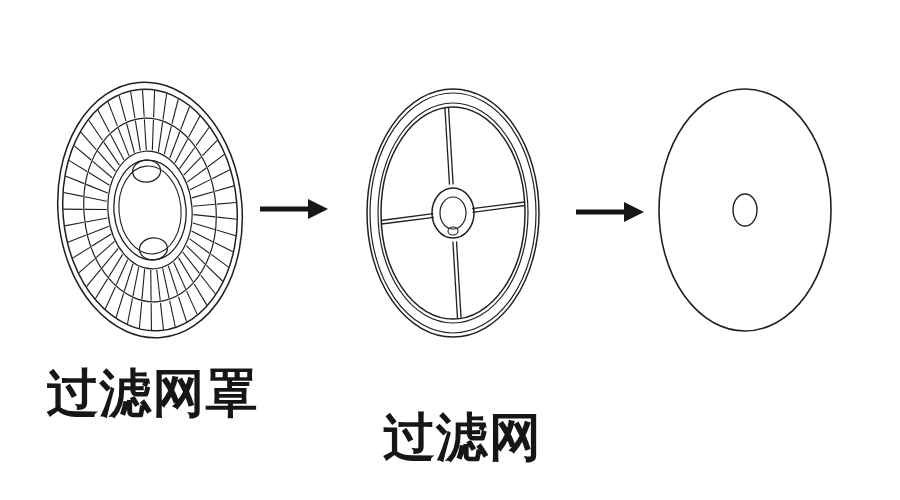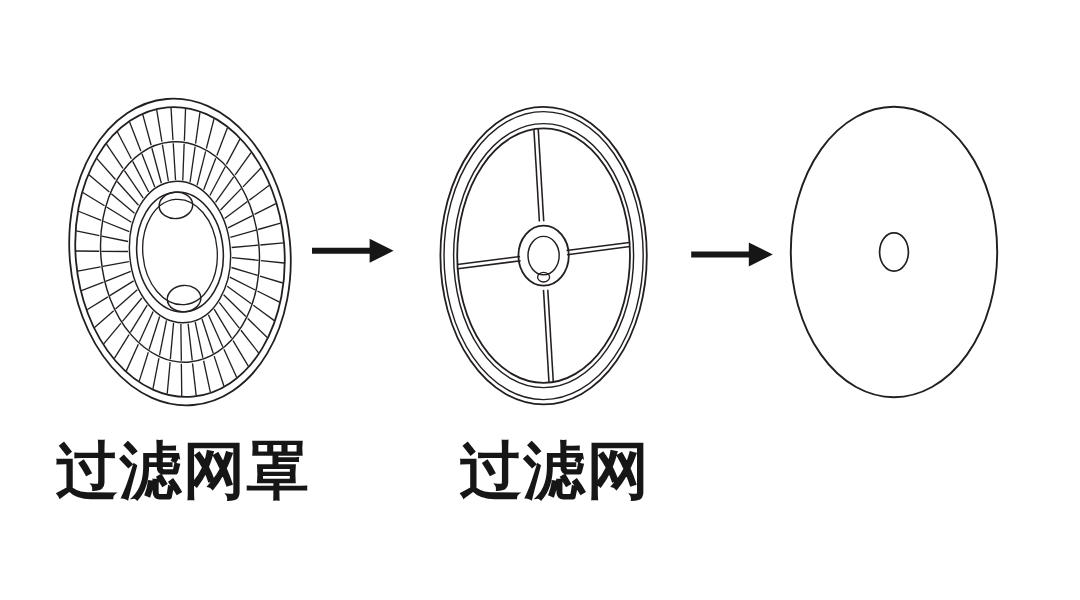--- a/index.html
+++ b/index.html
@@ -169,15 +169,15 @@
   <div class="figure" style="left:655px;top:85px;width:180px;height:250px;">
     <svg width="180" height="250" viewBox="0 0 180 250">
       <g stroke="#231f20" fill="none" stroke-width="1.6">
         <ellipse cx="90" cy="125" rx="86" ry="121"></ellipse>
         <ellipse cx="90" cy="125" rx="12" ry="16" stroke-width="1.4"></ellipse>
       </g>
     </svg>
   </div>
 
   <div class="part-label" style="left:30px;width:245px;">过滤网罩</div>
-  <div class="part-label" style="left:340px;width:245px;">过滤网</div>
+  <div class="part-label" style="left:340px;width:245px;margin-top:44px;">过滤网</div>
 
 </div>
 
 </body></html>

